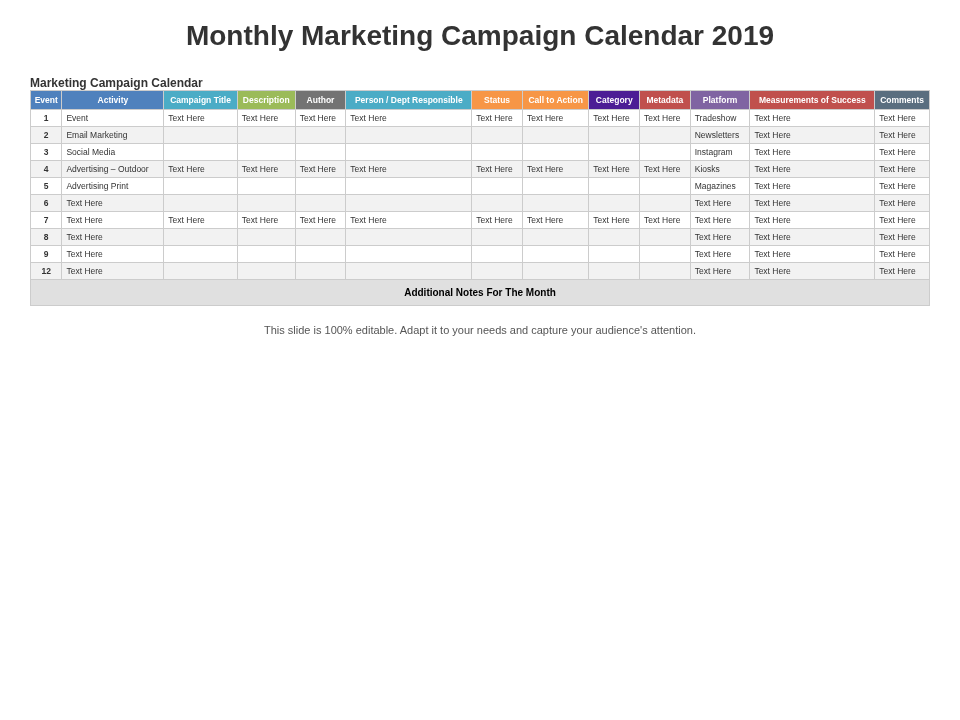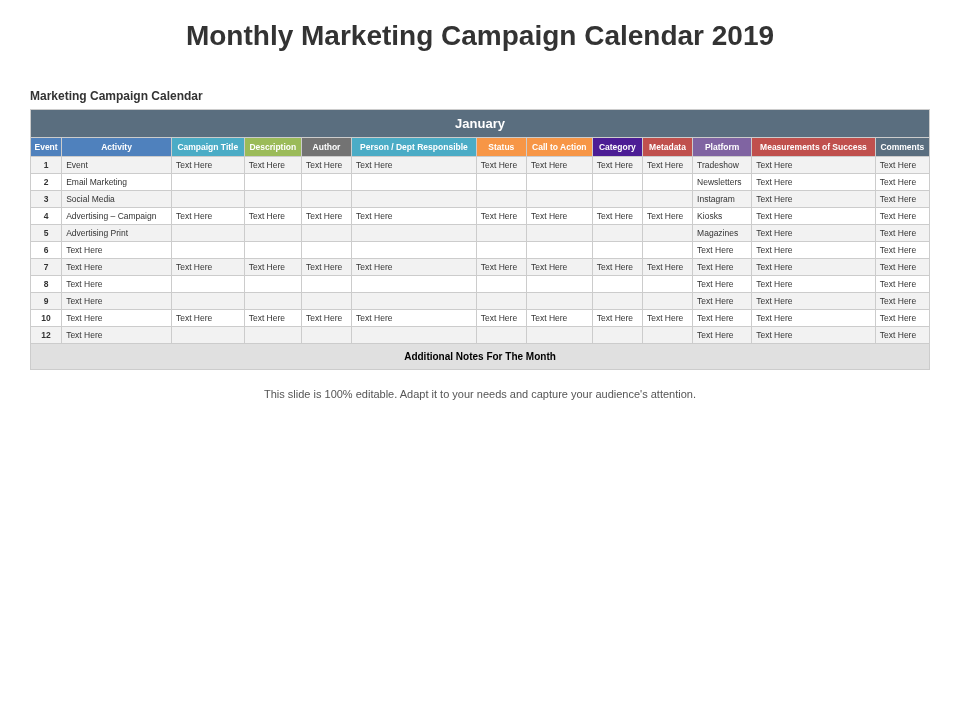--- a/index.html
+++ b/index.html
@@ -11,28 +11,27 @@
       display: flex;
       flex-direction: column;
       align-items: center;
       padding: 20px 30px;
     }
     #main-title {
       font-size: 28px;
       font-weight: bold;
       color: #333;
       text-align: center;
-      margin-bottom: 37px;
+      margin-bottom: 24px;
       width: 100%;
     }
     #subtitle {
       font-size: 12px;
       font-weight: bold;
       color: #333;
-      margin-bottom: 6px;
       align-self: flex-start;
     }
     #calendar-table {
       width: 100%;
       border-collapse: collapse;
       font-size: 9px;
     }
     .month-header td {
       background: #5a6e7f;
       color: #fff;
@@ -91,23 +90,20 @@
   </style>
 </head>
 <body>
 
 <div id="main-title">Monthly Marketing Campaign Calendar 2019</div>
 
 <div id="subtitle">Marketing Campaign Calendar</div>
 
 <table id="calendar-table">
   <tbody>
-    <tr class="month-header">
-      <td colspan="13">January</td>
-    </tr>
     <tr class="col-headers" id="col-header-row">
     <td class="col-date">Event</td>
         <td class="col-activity">Activity</td>
         <td class="col-campaign">Campaign Title</td>
         <td class="col-description">Description</td>
         <td class="col-author">Author</td>
         <td class="col-person">Person / Dept Responsible</td>
         <td class="col-status">Status</td>
         <td class="col-calltoaction">Call to Action</td>
         <td class="col-category">Category</td>
@@ -157,21 +153,21 @@
         <td></td>
         <td></td>
         <td></td>
         <td></td>
         <td>Instagram</td>
         <td>Text Here</td>
         <td>Text Here</td>
       </tr>
       <tr class="data-row">
         <td class="row-num">4</td>
-        <td>Advertising – Campaign</td>
+        <td>Advertising – Outdoor</td>
         <td>Text Here</td>
         <td>Text Here</td>
         <td>Text Here</td>
         <td>Text Here</td>
         <td>Text Here</td>
         <td>Text Here</td>
         <td>Text Here</td>
         <td>Text Here</td>
         <td>Kiosks</td>
         <td>Text Here</td>
@@ -241,35 +237,20 @@
         <td class="row-num">9</td>
         <td>Text Here</td>
         <td></td>
         <td></td>
         <td></td>
         <td></td>
         <td></td>
         <td></td>
         <td></td>
         <td></td>
-        <td>Text Here</td>
-        <td>Text Here</td>
-        <td>Text Here</td>
-      </tr>
-      <tr class="data-row">
-        <td class="row-num">10</td>
-        <td>Text Here</td>
-        <td>Text Here</td>
-        <td>Text Here</td>
-        <td>Text Here</td>
-        <td>Text Here</td>
-        <td>Text Here</td>
-        <td>Text Here</td>
-        <td>Text Here</td>
-        <td>Text Here</td>
         <td>Text Here</td>
         <td>Text Here</td>
         <td>Text Here</td>
       </tr>
       <tr class="data-row">
         <td class="row-num">12</td>
         <td>Text Here</td>
         <td></td>
         <td></td>
         <td></td>

